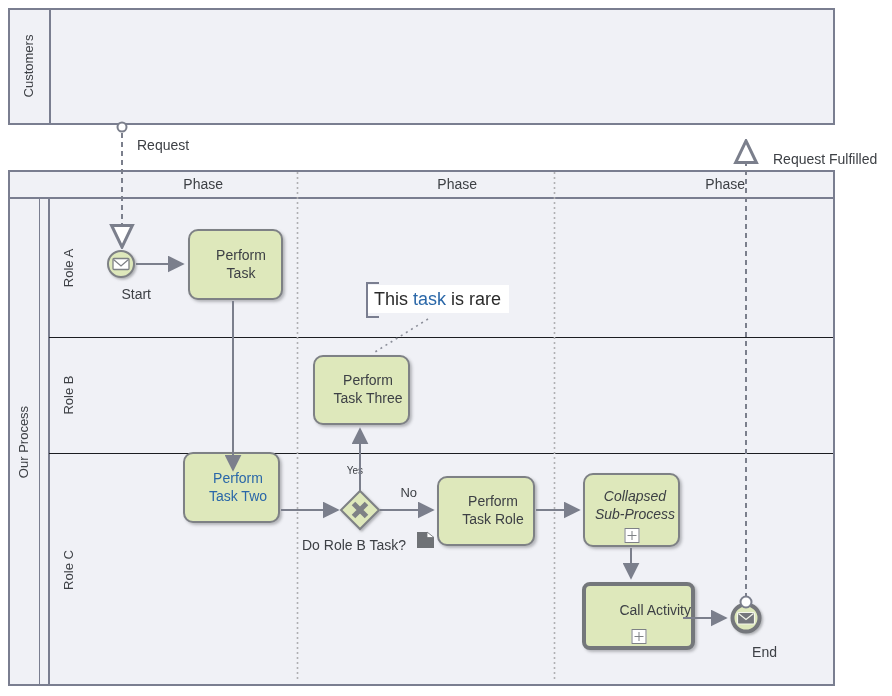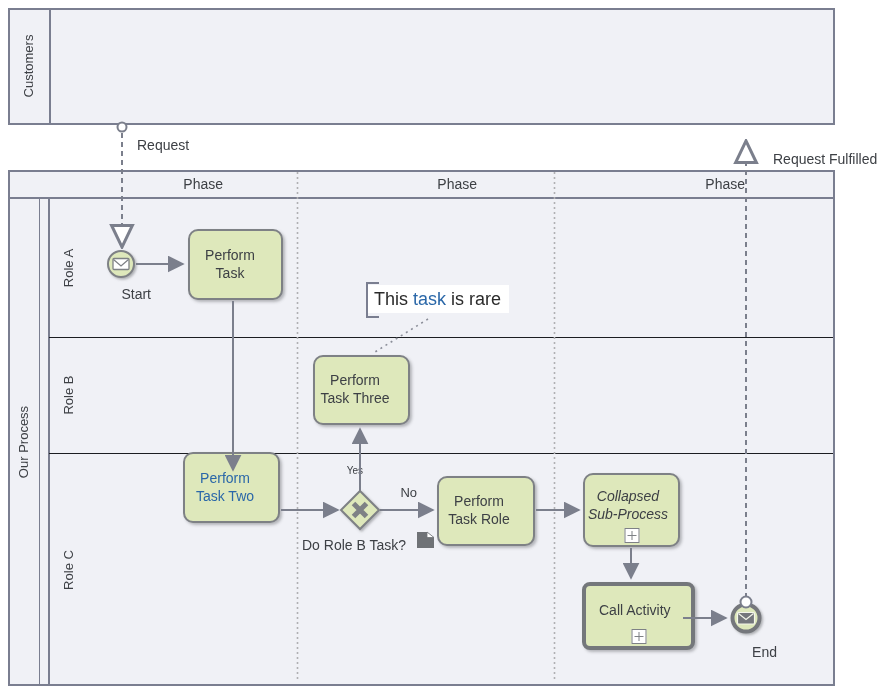--- a/index.html
+++ b/index.html
@@ -5,21 +5,21 @@
   html,body{margin:0;padding:0;background:#fff;}
   .stage{position:relative;width:892px;height:696px;background:#ffffff;
          font-family:"Liberation Sans","DejaVu Sans",sans-serif;color:#3d4045;overflow:hidden;}
   .pool{position:absolute;box-sizing:border-box;background:#f0f1f6;border:2px solid #7a7e90;}
   .hline,.vline{position:absolute;}
   .vlabel{position:absolute;width:110px;height:16px;line-height:16px;text-align:center;
           font-size:13px;color:#3d4045;transform:rotate(-90deg);white-space:nowrap;}
   .lbl{position:absolute;font-size:14px;color:#3d4045;white-space:nowrap;text-align:right;}
   .lbl.center{text-align:right;}
   .task{position:absolute;box-sizing:content-box;background:#dee8bb;border:2px solid #7e8185;
-        border-radius:10px;display:flex;align-items:center;justify-content:flex-start;text-align:center;
+        border-radius:10px;display:flex;align-items:center;justify-content:flex-end;text-align:center;
         font-size:14px;line-height:1.28;color:#3d4045;box-shadow:2px 2px 3px rgba(107,109,112,.45);}
   .task .txt{display:inline-block;max-width:80px;}
   .task.wide .txt{max-width:86px;}
   .task.blue{color:#2a67a8;}
   .task.thick{border:4px solid #74777b;border-radius:8px;padding-left:13px;}
   .plus{position:absolute;left:50%;bottom:2px;transform:translateX(-50%);width:13px;height:13px;
         background:#fff;border:1px solid #7e8185;}
   .plus::before,.plus::after{content:"";position:absolute;background:#7e8185;}
   .plus::before{left:2px;right:2px;top:6px;height:1px;}
   .plus::after{top:2px;bottom:2px;left:6px;width:1px;}

